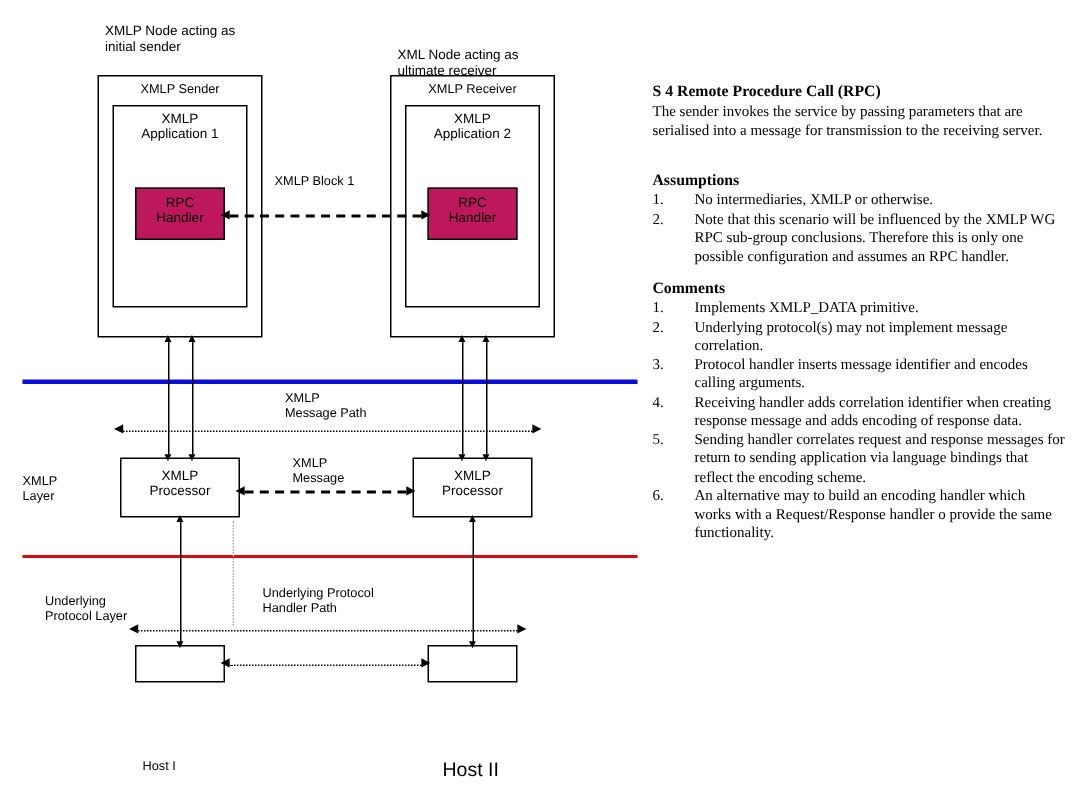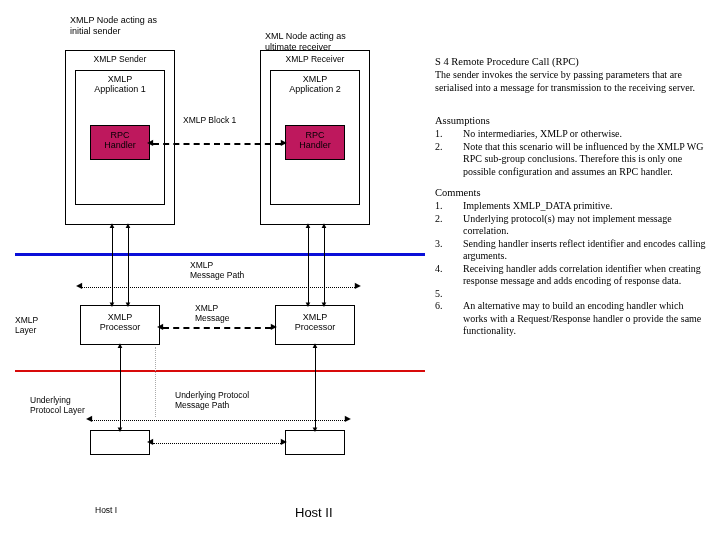--- a/index.html
+++ b/index.html
@@ -12,21 +12,21 @@
   .blue-line { position: absolute; height: 3px; background: #0a0fd8; }
   .red-line { position: absolute; height: 2px; background: #d80a0a; }
   .dashed-h { position: absolute; border-top: 2px dashed #000; }
   .solid-v { position: absolute; border-left: 1px solid #000; }
   .arrow-r::after { content: '▶'; position: absolute; right: -6px; top: -7px; font-size: 8px; }
   .arrow-l::before { content: '◀'; position: absolute; left: -6px; top: -7px; font-size: 8px; }
   .arrow-d::after { content: '▼'; position: absolute; bottom: -6px; left: -5px; font-size: 8px; }
   .arrow-u::before { content: '▲'; position: absolute; top: -6px; left: -5px; font-size: 8px; }
   .dotted-h { position: absolute; border-top: 1px dotted #000; }
   .text-block { position: absolute; left: 435px; top: 55px; width: 275px; font-size: 10px; line-height: 1.25; font-family: 'Times New Roman', serif; }
-  .text-block h3 { font-size: 10.5px; font-weight: normal; margin-bottom: 1px; }
+  .text-block h3 { font-size: 10.5px; font-weight: bold; margin-bottom: 1px; }
   .text-block p { margin-bottom: 20px; }
   .text-block .list { display: flex; }
   .text-block .list .num { width: 28px; flex-shrink: 0; }
   .text-block .list .txt { flex: 1; }
   .gray-vline { position: absolute; border-left: 1px dotted #aaa; }
 </style>
 </head>
 <body>
 
 <div class="diagram">
@@ -78,21 +78,21 @@
 
   <div class="dotted-h arrow-r arrow-l" style="left:67px;top:272px;width:273px"></div>
 
   <div class="dashed-h arrow-r arrow-l" style="left:148px;top:312px;width:108px"></div>
 
   <div class="red-line" style="left:0;top:355px;width:410px"></div>
 
   <div class="label" style="left:15px;top:380px;width:70px;white-space:pre-line;font-size:8.5px">Underlying
 Protocol Layer</div>
   <div class="label" style="left:160px;top:375px;width:90px;white-space:pre-line;font-size:8.5px">Underlying Protocol
-Message Path</div>
+Handler Path</div>
 
   <div class="box" style="left:75px;top:415px;width:60px;height:25px"></div>
   <div class="box" style="left:270px;top:415px;width:60px;height:25px"></div>
 
   <div class="solid-v arrow-u arrow-d" style="left:105px;top:332px;height:81px"></div>
   <div class="solid-v arrow-u arrow-d" style="left:300px;top:332px;height:81px"></div>
 
   <div class="gray-vline" style="left:140px;top:332px;height:70px"></div>
 
   <div class="dotted-h arrow-r arrow-l" style="left:138px;top:428px;width:128px"></div>
@@ -124,27 +124,28 @@
       <div class="list">
         <div class="num">1.</div>
         <div class="txt">Implements XMLP_DATA primitive.</div>
       </div>
       <div class="list">
         <div class="num">2.</div>
         <div class="txt">Underlying protocol(s) may not implement message correlation.</div>
       </div>
       <div class="list">
         <div class="num">3.</div>
-        <div class="txt">Sending handler inserts reflect identifier and encodes calling arguments.</div>
+        <div class="txt">Protocol handler inserts message identifier and encodes calling arguments.</div>
       </div>
       <div class="list">
         <div class="num">4.</div>
         <div class="txt">Receiving handler adds correlation identifier when creating response message and adds encoding of response data.</div>
       </div>
       <div class="list">
         <div class="num">5.</div>
+        <div class="txt">Sending handler correlates request and response messages for return to sending application via language bindings that reflect the encoding scheme.</div>
       </div>
       <div class="list">
         <div class="num">6.</div>
         <div class="txt">An alternative may to build an encoding handler which works with a Request/Response handler o provide the same functionality.</div>
       </div>
     </div>
 </div>
 
 </body></html>

